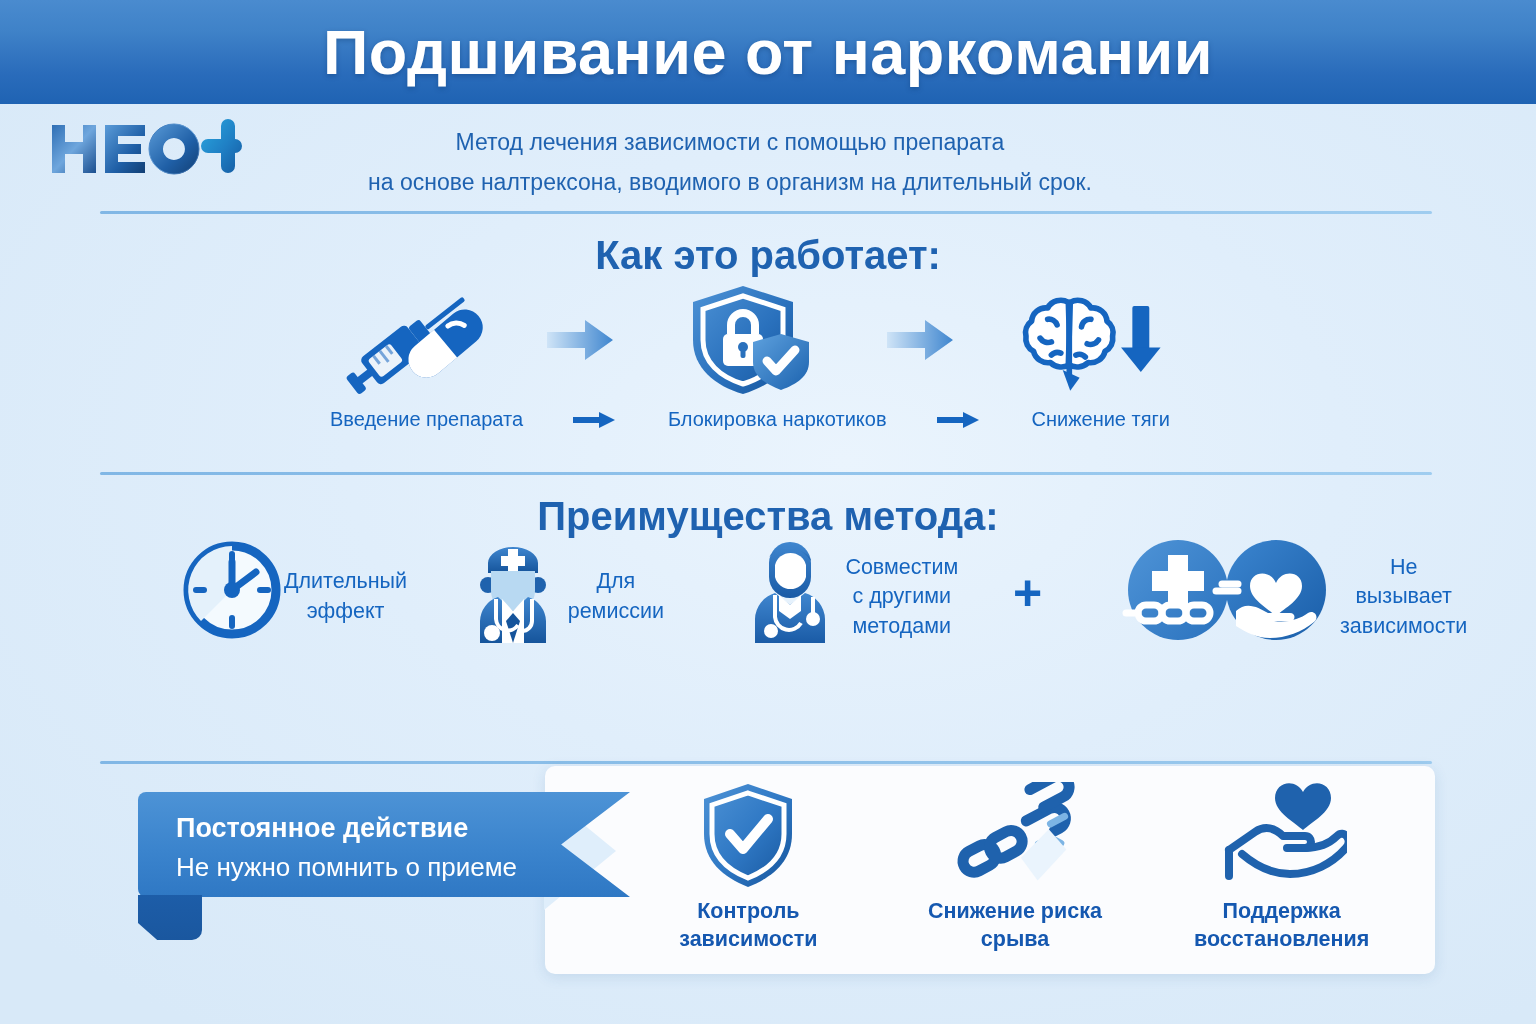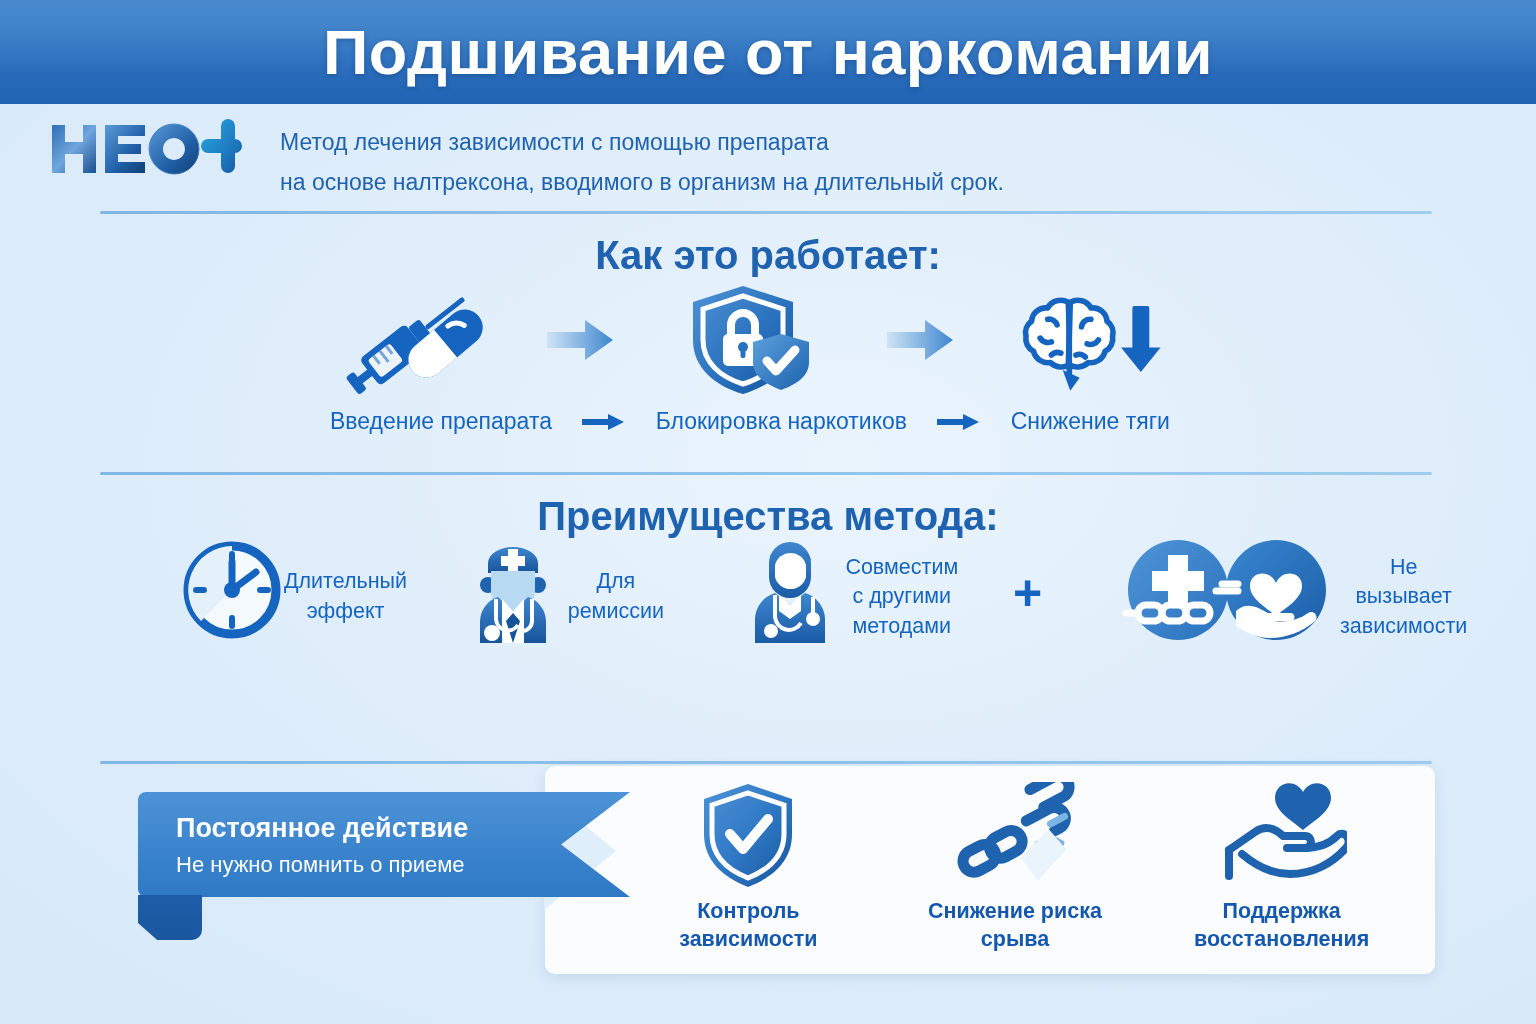--- a/index.html
+++ b/index.html
@@ -43,21 +43,21 @@
     width: 195px; height: 62px;
     display: flex; align-items: center;
   }
   .logo svg { display: block; }
 
   
   .subtitle {
     position: absolute;
     left: 280px; top: 122px;
     width: 900px;
-    text-align: left;
+    text-align: center;
     color: #1f62b0;
     font-size: 23px;
     line-height: 1.75;
   }
   .subtitle .l2 { display: block; }
 
   
   .divider {
     position: absolute;
     left: 100px;
@@ -94,21 +94,21 @@
   .flow-icons .fa { width: 80px; display: flex; align-items: center; justify-content: center; }
 
   .flow-labels {
     position: absolute;
     left: 330px; top: 408px;
     width: 840px;
     display: flex; align-items: center; justify-content: space-between;
   }
   .flow-labels .fl {
     color: #1565c0;
-    font-size: 23px;
+    font-size: 20px;
     white-space: nowrap;
   }
   .flow-labels .sa { display: flex; align-items: center; }
 
   
   .benefits {
     position: absolute;
     left: 180px; top: 538px;
     width: 1170px; height: 200px;
     display: flex; align-items: flex-start; justify-content: space-between;
@@ -191,21 +191,21 @@
     background: linear-gradient(180deg, #1d5da8 0%, #1a579f 100%);
     border-radius: 0 0 10px 10px;
     clip-path: polygon(0 0, 100% 0, 100% 100%, 30% 100%, 0 62%);
   }
   .ribbon-text {
     position: absolute;
     left: 38px; top: 20px;
     color: #ffffff;
   }
   .ribbon-text .rt1 { font-size: 27px; font-weight: bold; line-height: 1.25; }
-  .ribbon-text .rt2 { font-size: 22px; line-height: 1.35; margin-top: 4px; }
+  .ribbon-text .rt2 { font-size: 26px; line-height: 1.35; margin-top: 4px; }
 </style>
 </head>
 <body>
 
 <div class="poster">
 
   <div class="header">
     <h1>Подшивание от наркомании</h1>
   </div>
 

